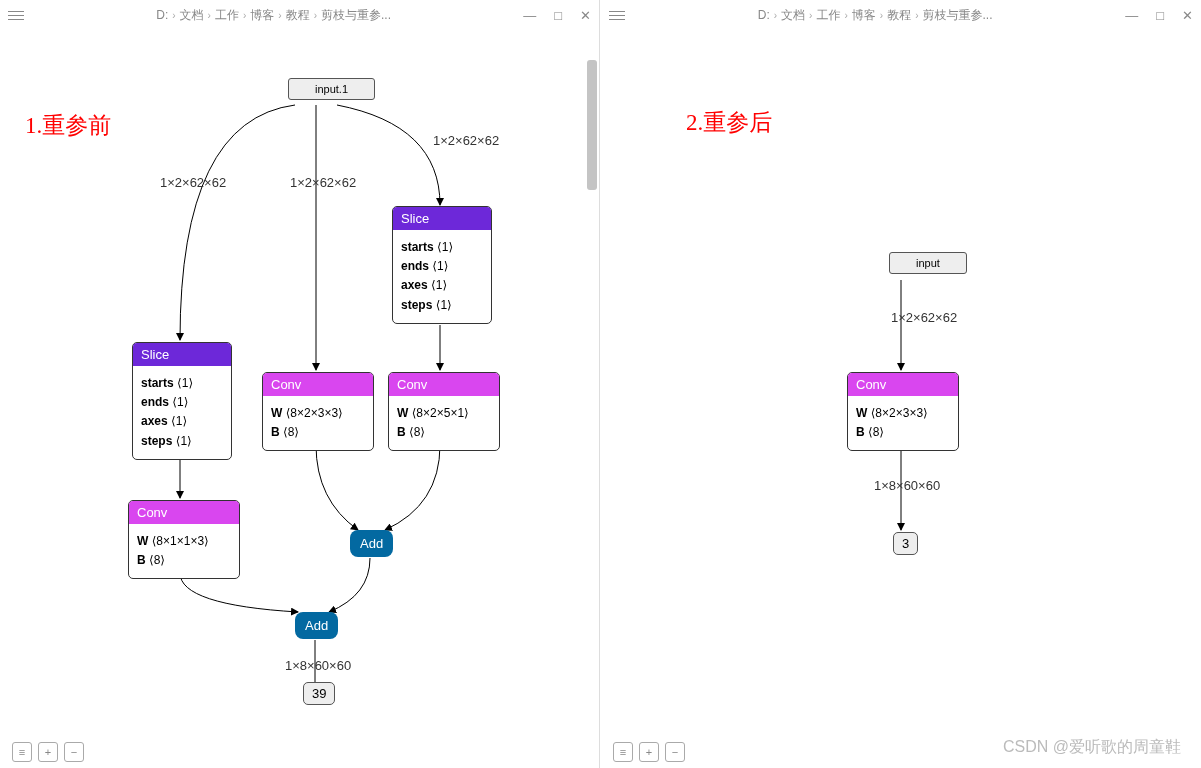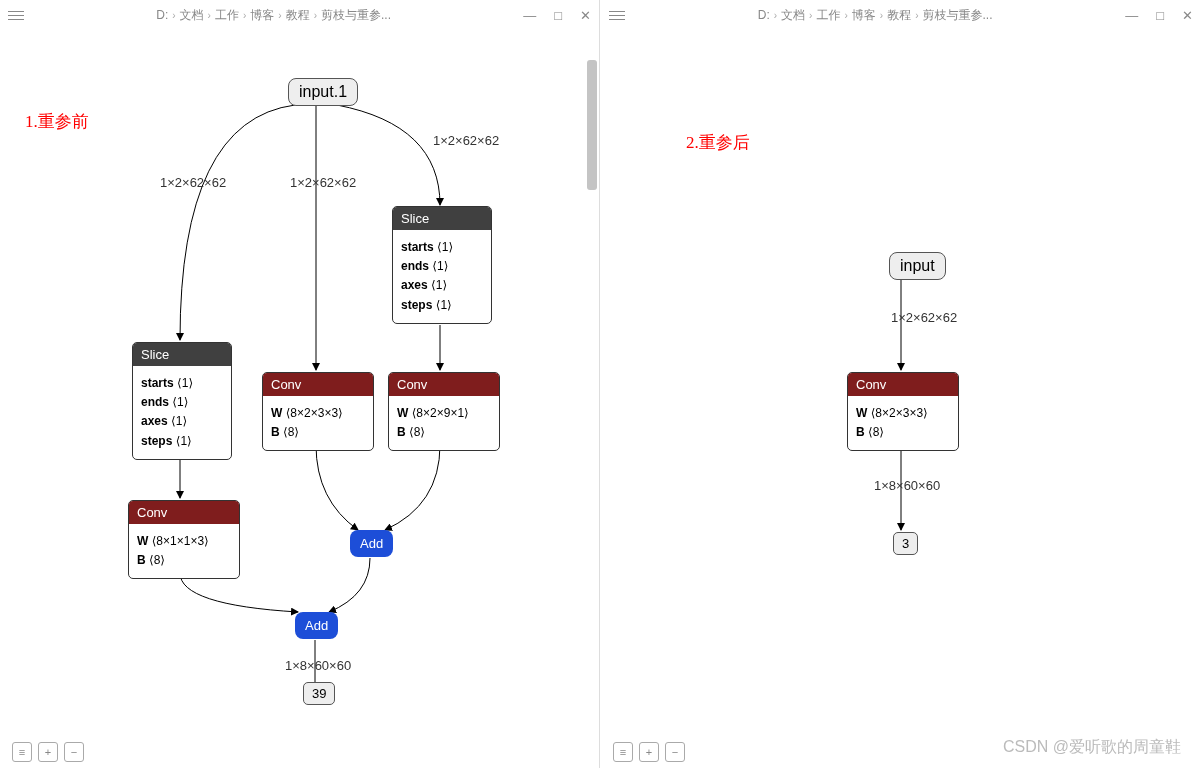--- a/index.html
+++ b/index.html
@@ -9,30 +9,30 @@
 .window.right{left:601px;width:600px}
 .titlebar{height:30px;display:flex;align-items:center;padding:0 8px;color:#888;font-size:12px}
 .menu-icon{width:16px;display:flex;flex-direction:column;gap:3px;cursor:pointer}
 .menu-icon span{height:1px;background:#888}
 .breadcrumb{flex:1;text-align:center;display:flex;justify-content:center;align-items:center;gap:4px}
 .chev{font-size:10px;color:#aaa}
 .win-btns{display:flex;gap:18px;font-size:13px;color:#888}
 .win-btns span{cursor:pointer}
 .canvas{position:relative;height:708px;overflow:hidden}
 .scrollbar{position:absolute;right:2px;top:30px;width:10px;background:#c4c4c4;border-radius:3px}
-.annot{position:absolute;color:red;font-size:17px;font-family:"SimSun",serif}
+.annot{position:absolute;color:red;font-size:23px;font-family:"SimSun",serif}
 .node{position:absolute;border:1px solid #333;border-radius:5px;overflow:hidden;background:#fff;font-size:13px}
 .node-hdr{padding:4px 8px;color:#fff}
 .node-body{padding:8px 8px;line-height:1.6;font-size:12px}
 .node-body .row b{font-weight:bold}
-.io-node{position:absolute;border:1px solid #555;border-radius:8px;background:#eee;padding:4px 10px;font-size:16px}
+.io-node{position:absolute;border:1px solid #555;border-radius:3px;background:#eee;padding:4px 26px;font-size:11px}
 .term-node{position:absolute;border:1px solid #555;border-radius:5px;background:#eee;padding:3px 8px;font-size:13px}
-.add-node{position:absolute;background:#1d4ed8;color:#fff;border-radius:8px;padding:6px 10px;font-size:13px}
-.slice-hdr{background:#404040}
-.conv-hdr{background:#7f1d1d}
+.add-node{position:absolute;background:#0369a1;color:#fff;border-radius:8px;padding:6px 10px;font-size:13px}
+.slice-hdr{background:#6d28d9}
+.conv-hdr{background:#d946ef}
 .edge-label{position:absolute;font-size:13px;color:#333;background:transparent}
 svg.edges{position:absolute;top:0;left:0;width:100%;height:100%;pointer-events:none}
 .footer{position:absolute;bottom:6px;left:12px;display:flex;gap:6px;color:#888}
 .footer span{width:20px;height:20px;border:1px solid #aaa;border-radius:3px;display:flex;align-items:center;justify-content:center;font-size:11px;cursor:pointer}
 .watermark{position:absolute;right:20px;bottom:10px;color:#bbb;font-size:16px}
 </style>
 </head>
 <body>
 
 <div class="window left">
@@ -123,21 +123,21 @@
       <div class="node-hdr conv-hdr">Conv</div>
       <div class="node-body">
         <div class="row"><b>W</b> <span>⟨8×2×3×3⟩</span></div>
         <div class="row"><b>B</b> <span>⟨8⟩</span></div>
       </div>
     </div>
 
     <div class="node" style="left:388px;top:342px;width:112px">
       <div class="node-hdr conv-hdr">Conv</div>
       <div class="node-body">
-        <div class="row"><b>W</b> <span>⟨8×2×9×1⟩</span></div>
+        <div class="row"><b>W</b> <span>⟨8×2×5×1⟩</span></div>
         <div class="row"><b>B</b> <span>⟨8⟩</span></div>
       </div>
     </div>
 
     <div class="node" style="left:128px;top:470px;width:112px">
       <div class="node-hdr conv-hdr">Conv</div>
       <div class="node-body">
         <div class="row"><b>W</b> <span>⟨8×1×1×3⟩</span></div>
         <div class="row"><b>B</b> <span>⟨8⟩</span></div>
       </div>
@@ -176,21 +176,21 @@
         <span class="chev">›</span>
       <span>剪枝与重参...</span>
     </div>
     <div class="win-btns">
       <span>—</span>
       <span>□</span>
       <span>✕</span>
     </div>
   </div>
   <div class="canvas">
-    <div class="annot" style="left:85px;top:101px">2.重参后</div>
+    <div class="annot" style="left:85px;top:77px">2.重参后</div>
 
     <svg class="edges">
       <defs>
           <marker id="ah2" markerWidth="8" markerHeight="8" refX="7" refY="4" orient="auto">
             <path d="M0,0 L8,4 L0,8 Z" fill="#000"></path>
           </marker>
         </defs>
       <path d="M 300 250 L 300 340" stroke="#000" fill="none" marker-end="url(#ah2)"></path>
       <path d="M 300 416 L 300 500" stroke="#000" fill="none" marker-end="url(#ah2)"></path>
     </svg>

